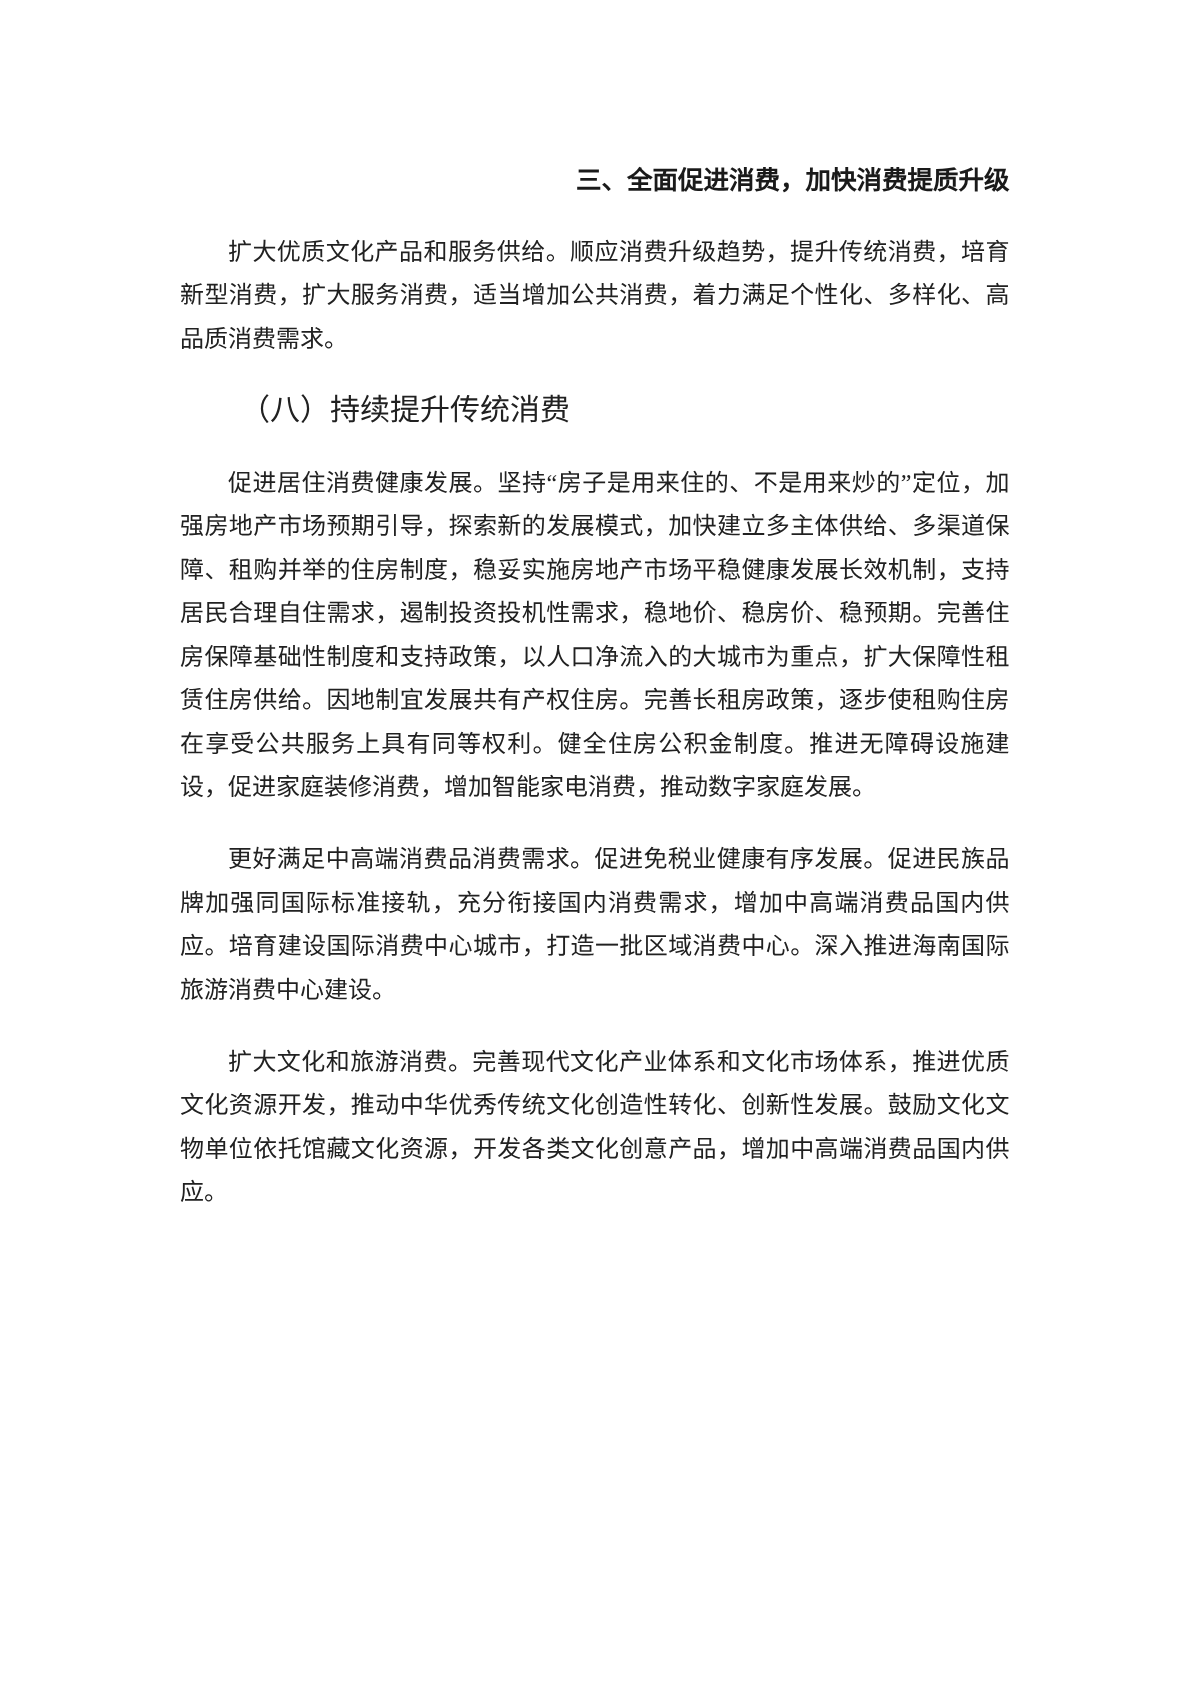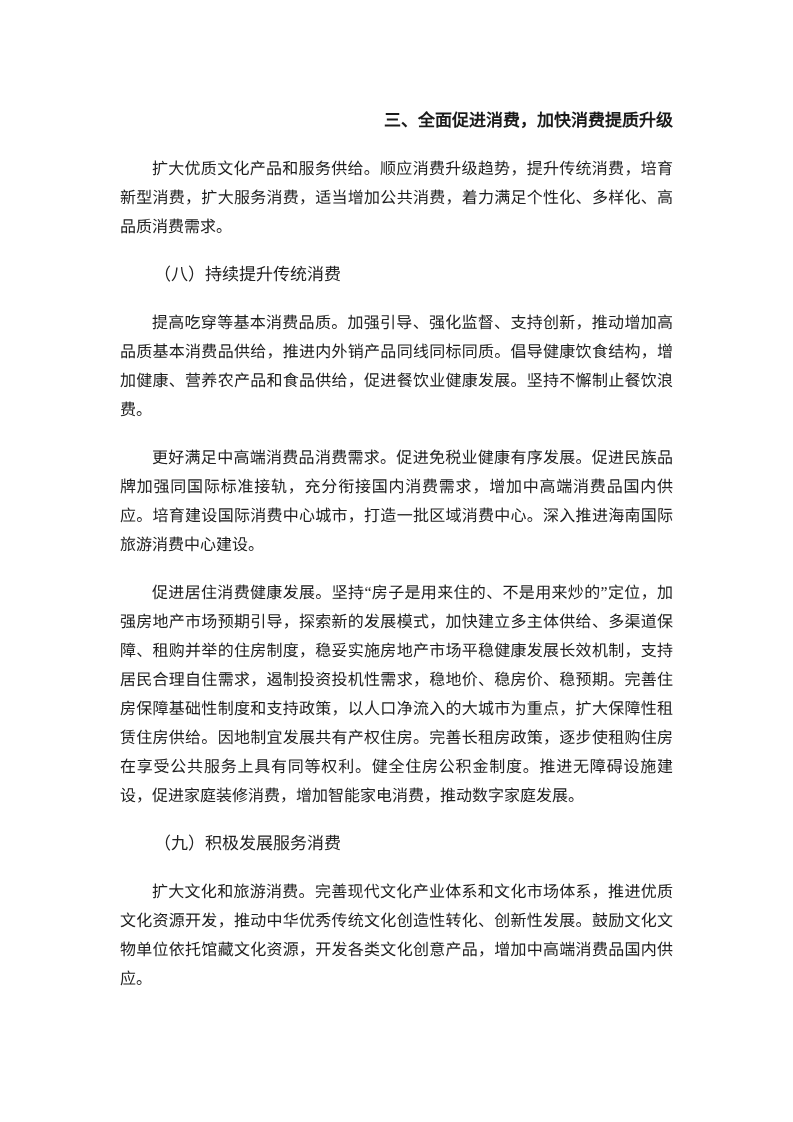--- a/index.html
+++ b/index.html
@@ -29,21 +29,21 @@
     font-size: 17px;
     font-weight: bold;
     line-height: 29px;
     text-indent: 2em;
     color: #1a1a1a;
     text-align: right;
   }
   .sub-heading {
     margin: 19px 0 0 0;
     font-family: "Liberation Serif", "DejaVu Serif", serif;
-    font-size: 17px;
+    font-size: 20px;
     font-weight: normal;
     line-height: 29px;
     text-indent: 2em;
     color: #212121;
     text-align: left;
   }
   .para {
     margin: 19px 0 0 0;
     text-indent: 2em;
   }
@@ -52,24 +52,22 @@
 <body>
 
 <div class="page">
 
   <h1 class="section-heading">三、全面促进消费，加快消费提质升级</h1>
 
   <p class="para">扩大优质文化产品和服务供给。顺应消费升级趋势，提升传统消费，培育新型消费，扩大服务消费，适当增加公共消费，着力满足个性化、多样化、高品质消费需求。</p>
 
   <h2 class="sub-heading">（八）持续提升传统消费</h2>
 
-  <p class="para">提高吃穿等基本消费品质。加强引导、强化监督、支持创新，推动增加高品质基本消费品供给，推进内外销产品同线同标同质。倡导健康饮食结构，增加健康、营养农产品和食品供给，促进餐饮业健康发展。坚持不懈制止餐饮浪费。</p>
 
+
+  <p class="para">促进居住消费健康发展。坚持“房子是用来住的、不是用来炒的”定位，加强房地产市场预期引导，探索新的发展模式，加快建立多主体供给、多渠道保障、租购并举的住房制度，稳妥实施房地产市场平稳健康发展长效机制，支持居民合理自住需求，遏制投资投机性需求，稳地价、稳房价、稳预期。完善住房保障基础性制度和支持政策，以人口净流入的大城市为重点，扩大保障性租赁住房供给。因地制宜发展共有产权住房。完善长租房政策，逐步使租购住房在享受公共服务上具有同等权利。健全住房公积金制度。推进无障碍设施建设，促进家庭装修消费，增加智能家电消费，推动数字家庭发展。</p>
 
   <p class="para">更好满足中高端消费品消费需求。促进免税业健康有序发展。促进民族品牌加强同国际标准接轨，充分衔接国内消费需求，增加中高端消费品国内供应。培育建设国际消费中心城市，打造一批区域消费中心。深入推进海南国际旅游消费中心建设。</p>
 
-  <p class="para">促进居住消费健康发展。坚持“房子是用来住的、不是用来炒的”定位，加强房地产市场预期引导，探索新的发展模式，加快建立多主体供给、多渠道保障、租购并举的住房制度，稳妥实施房地产市场平稳健康发展长效机制，支持居民合理自住需求，遏制投资投机性需求，稳地价、稳房价、稳预期。完善住房保障基础性制度和支持政策，以人口净流入的大城市为重点，扩大保障性租赁住房供给。因地制宜发展共有产权住房。完善长租房政策，逐步使租购住房在享受公共服务上具有同等权利。健全住房公积金制度。推进无障碍设施建设，促进家庭装修消费，增加智能家电消费，推动数字家庭发展。</p>
-
-  <h2 class="sub-heading">（九）积极发展服务消费</h2>
 
   <p class="para">扩大文化和旅游消费。完善现代文化产业体系和文化市场体系，推进优质文化资源开发，推动中华优秀传统文化创造性转化、创新性发展。鼓励文化文物单位依托馆藏文化资源，开发各类文化创意产品，增加中高端消费品国内供应。</p>
 
 </div>
 
 </body></html>

